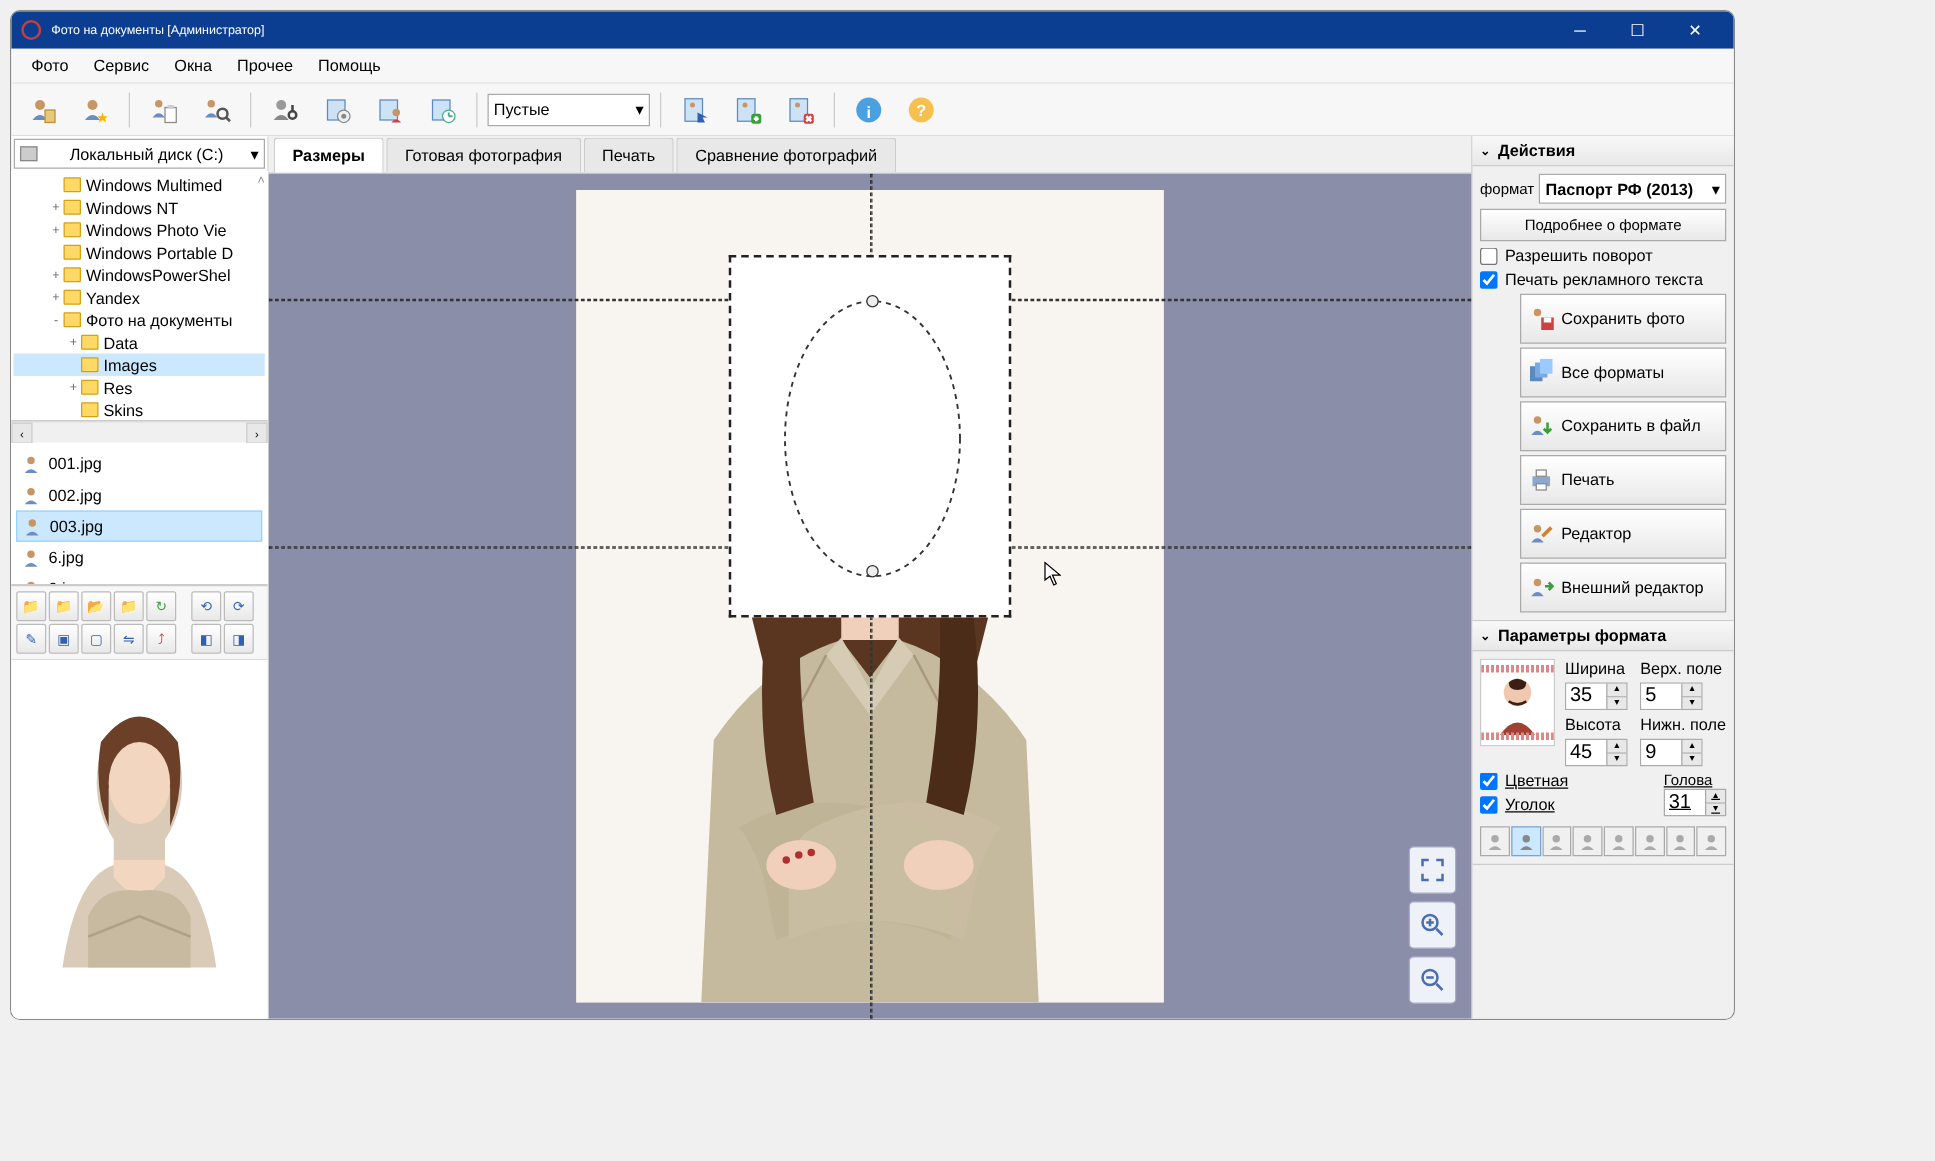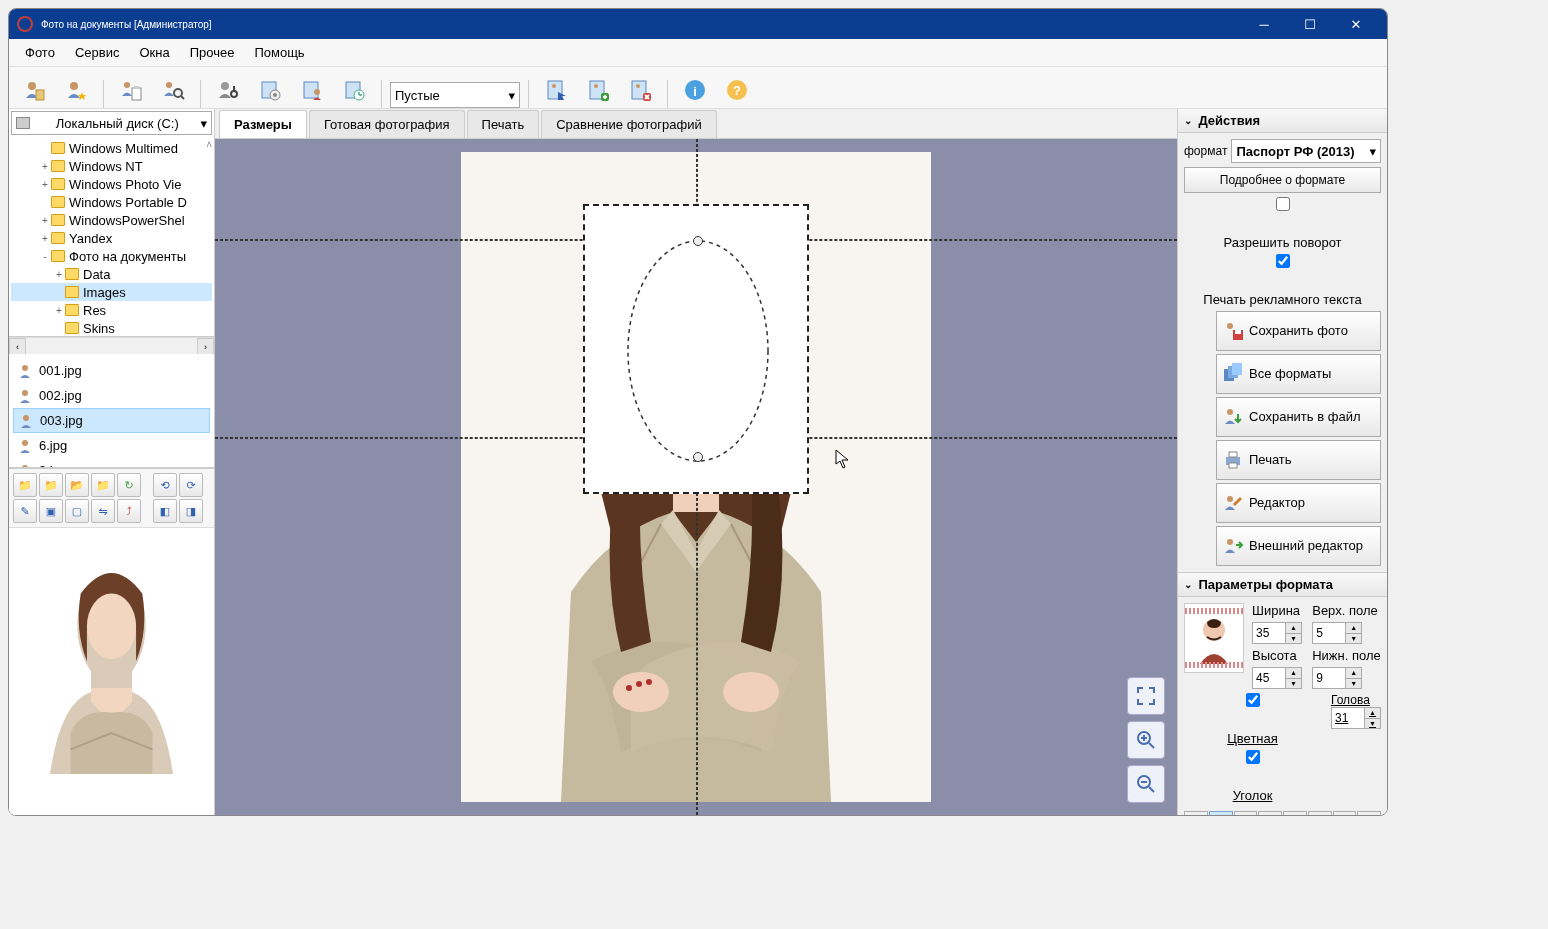--- a/index.html
+++ b/index.html
@@ -10,21 +10,21 @@
 .titlebar { height: 30px; background: #0b3d91; color: #fff; display: flex; align-items: center; padding: 0 8px; }
 .titlebar .appicon { width: 16px; height: 16px; border: 2px solid #c04040; border-radius: 50%; margin-right: 8px; }
 .titlebar .title { flex: 1; font-size: 10px; }
 .titlebar .winbtn { width: 46px; height: 30px; display: flex; align-items: center; justify-content: center; color: #fff; cursor: pointer; }
 
 
 .menubar { height: 28px; background: #f7f7f7; border-bottom: 1px solid #e0e0e0; display: flex; align-items: center; padding: 0 6px; }
 .menubar .mitem { padding: 4px 10px; cursor: pointer; }
 
 
-.toolbar { height: 42px; background: #f7f7f7; border-bottom: 1px solid #ddd; display: flex; align-items: flex-end; padding: 0 6px; gap: 4px; }
+.toolbar { height: 42px; background: #f7f7f7; border-bottom: 1px solid #ddd; display: flex; align-items: center; padding: 0 6px; gap: 4px; }
 .toolbar .tbtn { width: 38px; height: 36px; border: 1px solid transparent; border-radius: 3px; display: flex; align-items: center; justify-content: center; cursor: pointer; }
 .toolbar .tsep { width: 1px; height: 28px; background: #ccc; margin: 0 4px; }
 .toolbar .tcombo { width: 130px; height: 26px; border: 1px solid #aaa; background: #fff; padding: 0 4px; display: flex; align-items: center; justify-content: space-between; cursor: pointer; }
 
 
 .workarea { flex: 1; display: flex; min-height: 0; }
 .leftpane { width: 206px; border-right: 1px solid #ccc; display: flex; flex-direction: column; background: #fff; }
 .centerpane { flex: 1; display: flex; flex-direction: column; background: #f0f0f0; }
 .rightpane { width: 210px; border-left: 1px solid #ccc; background: #f0f0f0; display: flex; flex-direction: column; }
 
@@ -61,29 +61,29 @@
 
 
 .rsection { border-bottom: 1px solid #ccc; }
 .rheader { height: 24px; background: linear-gradient(#f8f8f8,#e8e8e8); border-bottom: 1px solid #ccc; padding: 0 6px; display: flex; align-items: center; font-weight: 600; cursor: pointer; }
 .rheader .chev { margin-right: 6px; font-size: 10px; }
 .rbody { padding: 6px; display: flex; flex-direction: column; gap: 4px; }
 .rrow { display: flex; align-items: center; gap: 4px; }
 .rlabel { font-size: 12px; }
 .rcombo { flex: 1; height: 24px; border: 1px solid #aaa; background: #fff; padding: 0 4px; display: flex; align-items: center; justify-content: space-between; cursor: pointer; }
 .rbtn-wide { height: 26px; border: 1px solid #aaa; background: linear-gradient(#fff,#e8e8e8); display: flex; align-items: center; justify-content: center; cursor: pointer; font-size: 12px; }
-.rcheck { display: flex; align-items: center; gap: 24px; cursor: pointer; flex-direction: column; }
+.rcheck { display: flex; align-items: center; gap: 6px; cursor: pointer; }
 .rcheck input { width: 14px; height: 14px; }
 .rbtngrid { display: grid; grid-template-columns: 1fr; gap: 3px; padding-left: 32px; }
 .rbtn { height: 40px; border: 1px solid #aaa; background: linear-gradient(#fff,#e8e8e8); display: flex; align-items: center; padding: 0 4px; cursor: pointer; font-size: 11px; gap: 4px; }
 .rbtn .bicon { width: 24px; height: 24px; flex-shrink: 0; display: flex; align-items: center; justify-content: center; }
 .rbtn .blbl { line-height: 1.1; }
 .paramsgrid { display: grid; grid-template-columns: auto auto; gap: 4px 10px; font-size: 12px; align-items: center; }
 .spin { width: 50px; height: 22px; border: 1px solid #aaa; display: flex; }
-.spin input { flex: 1; border: none; width: 28px; padding: 0 3px; font-size: 12px; }
+.spin input { flex: 1; border: none; width: 28px; padding: 0 3px; font-size: 16px; }
 .spin .sbtns { width: 16px; display: flex; flex-direction: column; }
 .spin .sb { flex: 1; background: #e8e8e8; border-left: 1px solid #aaa; display: flex; align-items: center; justify-content: center; font-size: 7px; cursor: pointer; }
 .spin .sb:first-child { border-bottom: 1px solid #aaa; }
 .stylebtns { display: flex; gap: 1px; margin-top: 4px; }
 .stylebtn { width: 24px; height: 24px; border: 1px solid #aaa; background: #f0f0f0; cursor: pointer; display: flex; align-items: center; justify-content: center; }
 .stylebtn.active { border-color: #7da2ce; background: #cce8ff; }
 
 
 .person-svg { width: 100%; height: 100%; }
 

